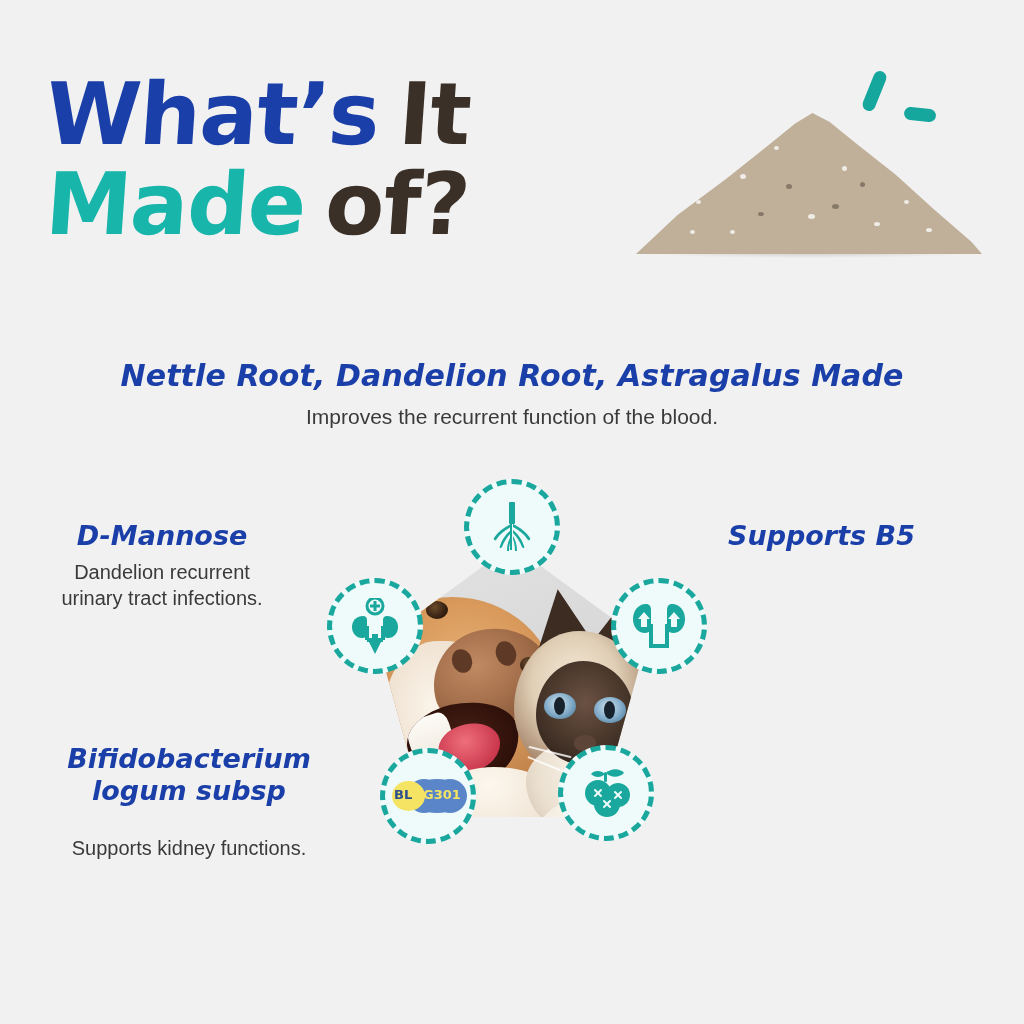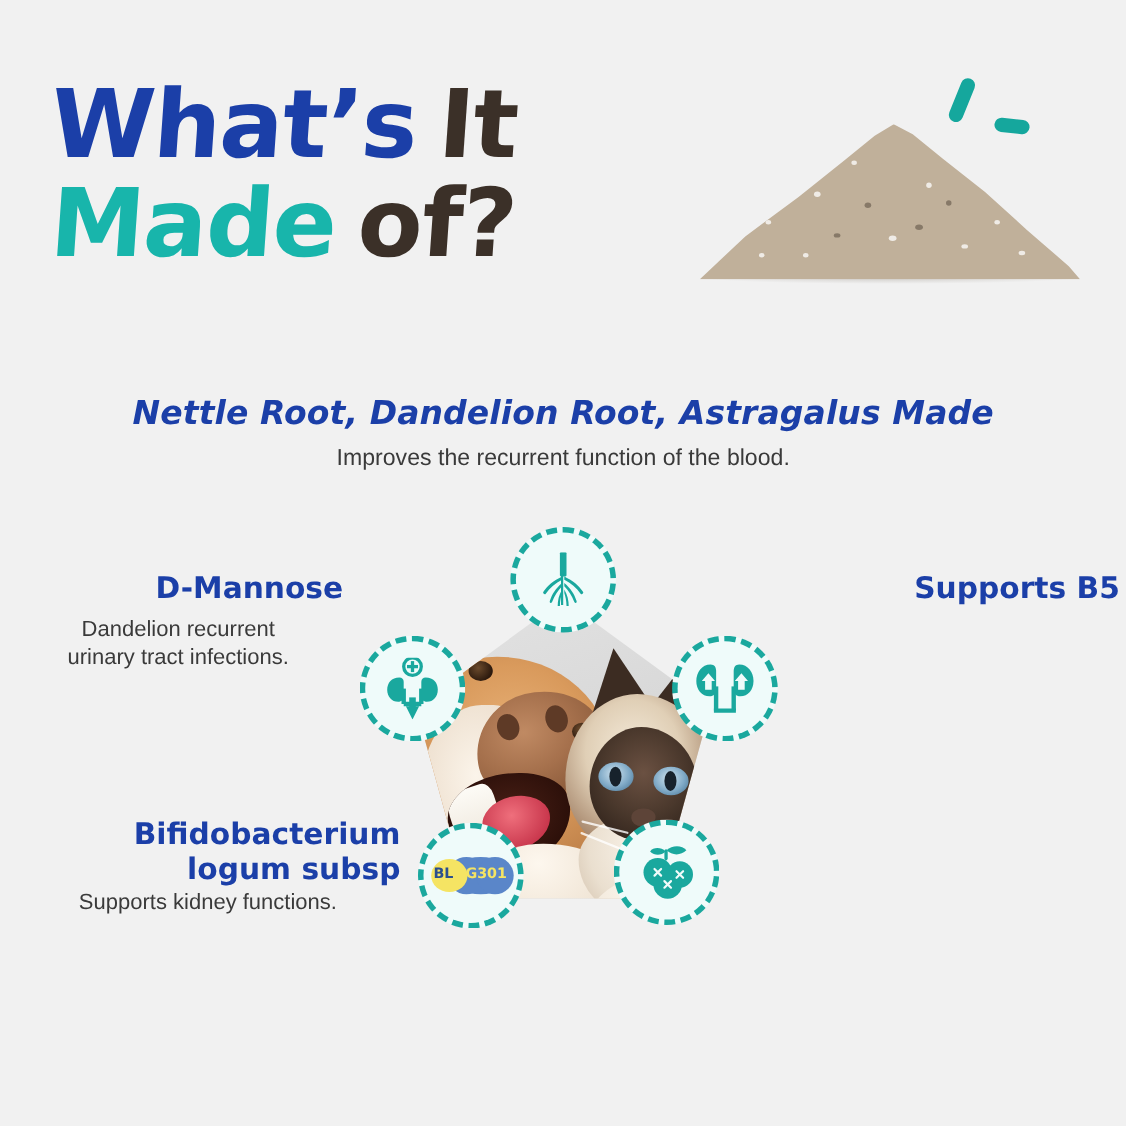--- a/index.html
+++ b/index.html
@@ -356,40 +356,40 @@
     z-index: 3;
   }
 
   
   .item { position: absolute; }
   .item-title {
     font-family: "DejaVu Sans", sans-serif;
     font-weight: 700;
     font-size: 27px;
     color: #1b3fa8;
+    font-style: italic;
     line-height: 1.18;
     white-space: pre-line;
-    text-align: right;
   }
   .item-desc {
     font-family: "Liberation Sans", sans-serif;
     font-size: 20px;
     color: #3a3a3a;
     line-height: 1.32;
     margin-top: 7px;
     white-space: pre-line;
   }
 
   .item-dman { left: 12px; top: 520px; width: 300px; text-align: center; }
   .item-b5   { left: 728px; top: 520px; width: 290px; text-align: left; }
   .item-bifi { left: 14px; top: 743px; width: 350px; text-align: center; }
   .item-cran { left: 668px; top: 740px; width: 340px; text-align: left; }
   .item-cran .item-title { line-height: 1.14; }
   .item-cran .item-desc { margin-top: 14px; }
-  .item-bifi .item-desc { margin-top: 0; }
+  .item-bifi .item-desc { margin-top: 28px; }
 </style>
 </head>
 <body>
 
 <div class="canvas">
 
   <div class="title-block">
     <div class="title-line title-line1">
       <span class="t-blue">What’s</span><span class="t-sp"></span><span class="t-dark">It</span>
     </div>

